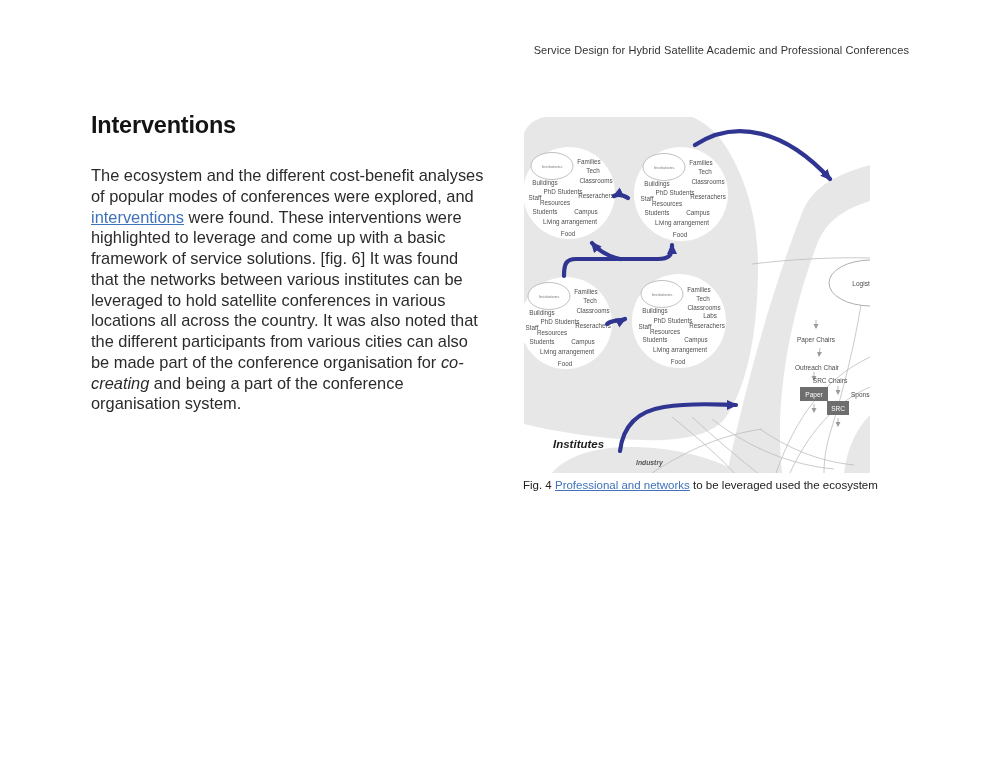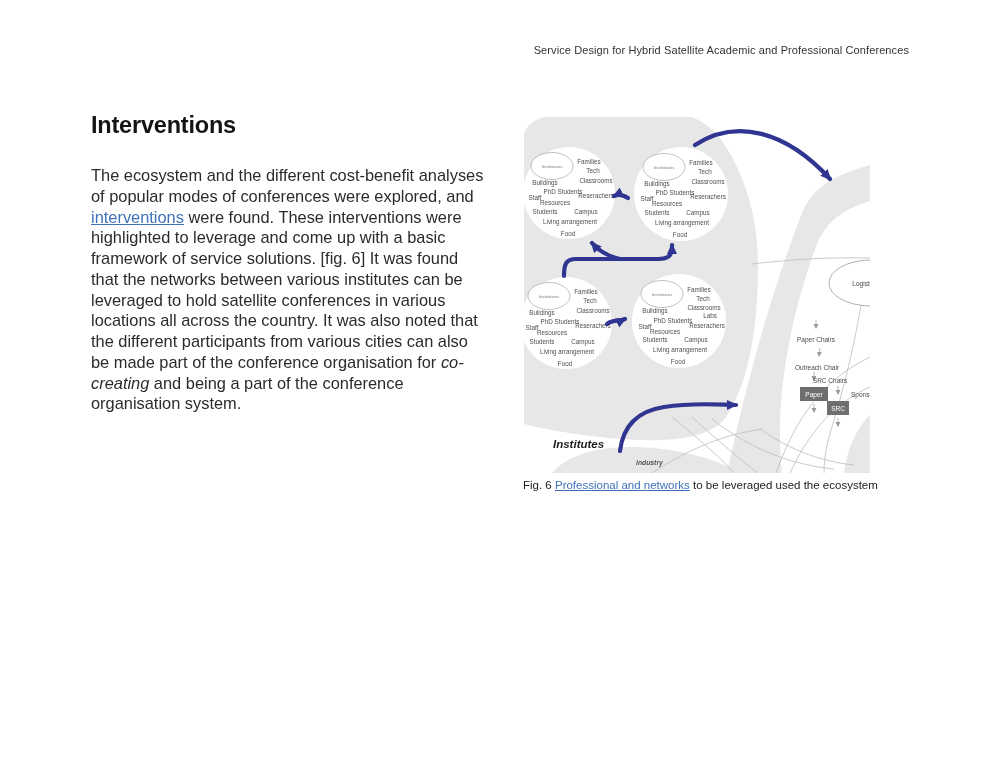--- a/index.html
+++ b/index.html
@@ -180,21 +180,21 @@
         <path d="M 40,159 C 40,147 42,142 52,142 L 134,142 C 145,142 148,138 148,130 L 148,128" marker-end="url(#ab)"></path>
         <path d="M 96,142 C 83,139 74,133 68,126" marker-end="url(#ab)"></path>
         <path d="M 96,334 C 99,309 114,294 140,290 C 172,285 198,288 212,288" marker-end="url(#ab)"></path>
       </g>
 
       <text class="instx" x="29" y="331">Institutes</text>
       <text class="indx" x="112" y="348">Industry</text>
     </svg>
   </figure>
 
-  <div class="figure-caption"><span>Fig. 6 </span><a class="link">Professional and networks</a><span> to be leveraged used the ecosystem</span></div>
+  <div class="figure-caption"><span>Fig. 4 </span><a class="link">Professional and networks</a><span> to be leveraged used the ecosystem</span></div>
 
   <div class="page-footer"><span>Diksha Singh</span><span class="sep">|</span><span>196330011</span><span class="sep">|</span><span>Project 2</span></div>
 
   <div class="page-num">18</div>
 
   <div class="bottom-rule"></div>
 
 </div>
 
 </body></html>

